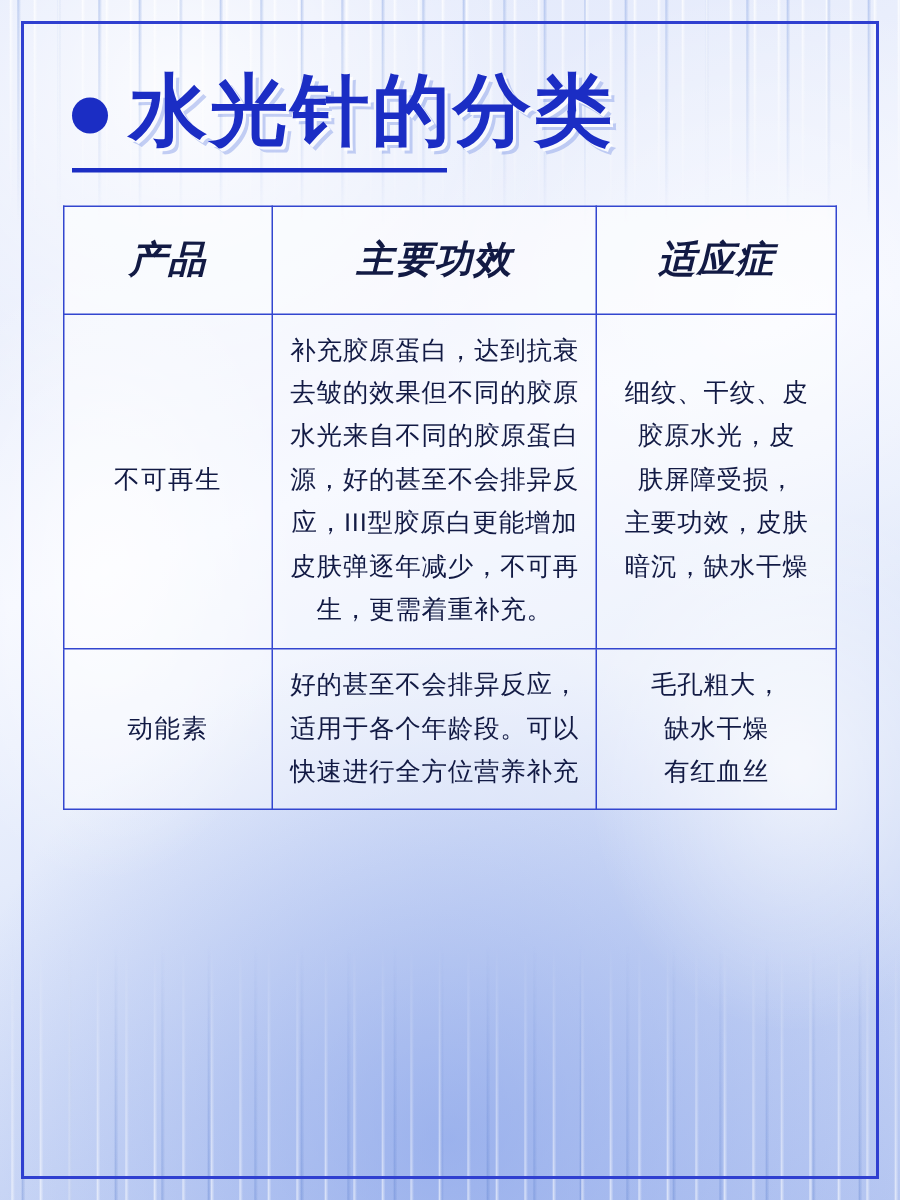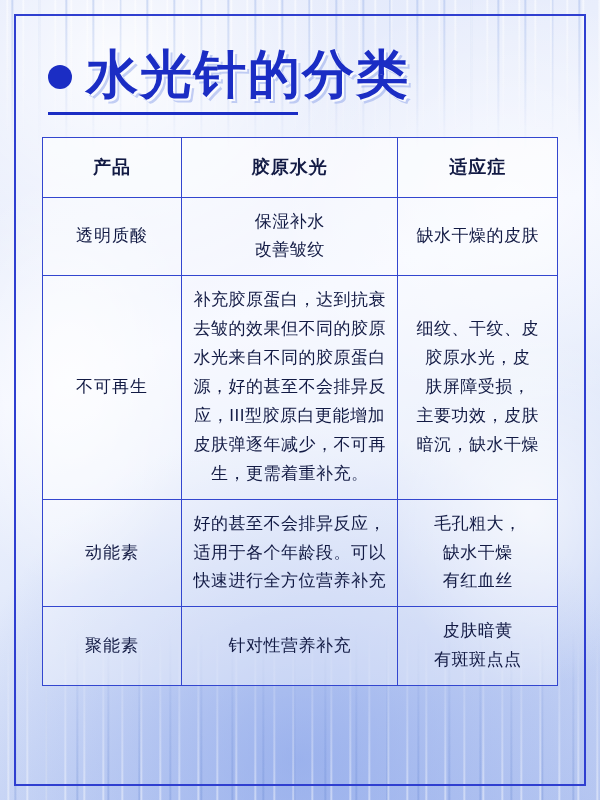--- a/index.html
+++ b/index.html
@@ -142,24 +142,25 @@
     border: 1px solid #3346cf;
     text-align: center;
     vertical-align: middle;
     color: #121a44;
     padding: 10px 8px;
     font-size: 17px;
     line-height: 1.7;
   }
   table.classification th {
     font-weight: bold;
-    font-size: 18px;
+    font-size: 25px;
     padding: 14px 8px;
     letter-spacing: 1px;
     background: rgba(255,255,255,0.30);
+    font-style: italic;
   }
   col.c-product { width: 27%; }
   col.c-effect  { width: 42%; }
   col.c-indic   { width: 31%; }
 
   td.product {
     font-size: 19px;
     letter-spacing: 1px;
   }
   td.effect {
@@ -195,40 +196,26 @@
 
     <table class="classification">
       <colgroup>
         <col class="c-product">
         <col class="c-effect">
         <col class="c-indic">
       </colgroup>
       <thead>
         <tr>
           <th>产品</th>
-          <th>胶原水光</th>
+          <th>主要功效</th>
           <th>适应症</th>
         </tr>
       </thead>
       <tbody>
 
-        <tr>
-          <td class="product">透明质酸</td>
-          <td class="effect">
-            <div class="cell-lines">
-              <div>保湿补水</div>
-              <div>改善皱纹</div>
-            </div>
-          </td>
-          <td class="indication">
-            <div class="cell-lines">
-              <div>缺水干燥的皮肤</div>
-            </div>
-          </td>
-        </tr>
 
         <tr>
           <td class="product">不可再生</td>
           <td class="effect">
             <div class="cell-lines">
               <div>补充胶原蛋白，达到抗衰去皱的效果但不同的胶原水光来自不同的胶原蛋白源，好的甚至不会排异反应，III型胶原白更能增加皮肤弹逐年减少，不可再生，更需着重补充。</div>
             </div>
           </td>
           <td class="indication">
             <div class="cell-lines">
@@ -250,32 +237,18 @@
           </td>
           <td class="indication">
             <div class="cell-lines">
               <div>毛孔粗大，</div>
               <div>缺水干燥</div>
               <div>有红血丝</div>
             </div>
           </td>
         </tr>
 
-        <tr>
-          <td class="product">聚能素</td>
-          <td class="effect">
-            <div class="cell-lines">
-              <div>针对性营养补充</div>
-            </div>
-          </td>
-          <td class="indication">
-            <div class="cell-lines">
-              <div>皮肤暗黄</div>
-              <div>有斑斑点点</div>
-            </div>
-          </td>
-        </tr>
 
       </tbody>
     </table>
 
   </div>
 </div>
 
 </body></html>

